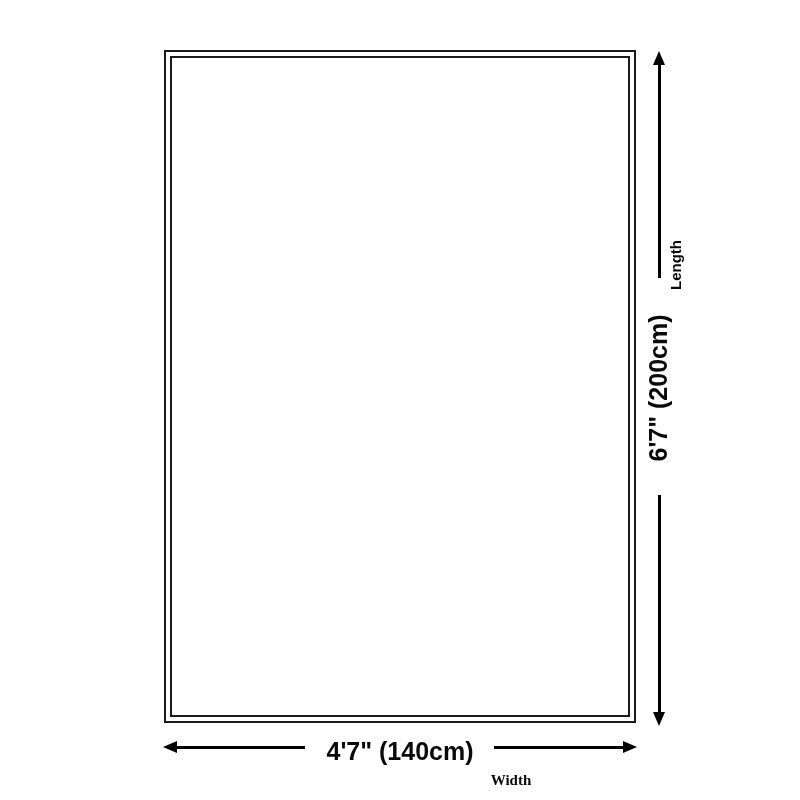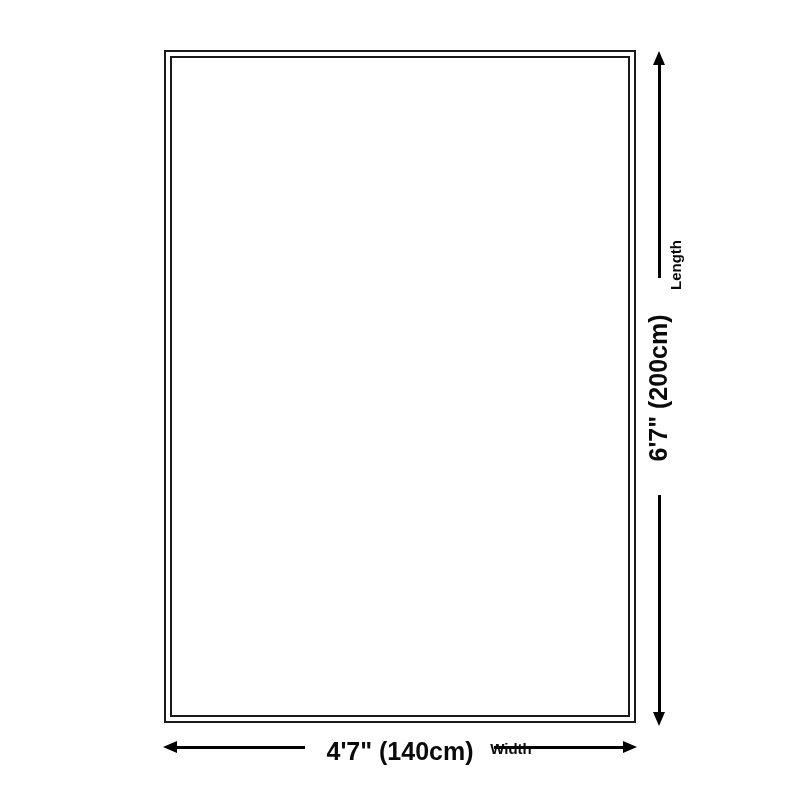--- a/index.html
+++ b/index.html
@@ -98,21 +98,21 @@
     color: var(--text);
     font-size: 15px;
     font-weight: 700;
     white-space: nowrap;
     transform: translate(-50%, -50%);
   }
   .rot { transform: translate(-50%, -50%) rotate(-90deg); }
   .length-value { left: 658px; top: 388px; }
   .length-label { left: 675px; top: 265px; }
   .width-value  { left: 400px; top: 751px; }
-  .width-label  { left: 511px; top: 748px; }
+  .width-label  { left: 511px; top: 780px; font-family: Liberation Serif, serif; }
 </style>
 </head>
 <body>
 
 <div class="canvas">
 
   <div class="rug">
     <div class="rug-inner"></div>
   </div>
 

